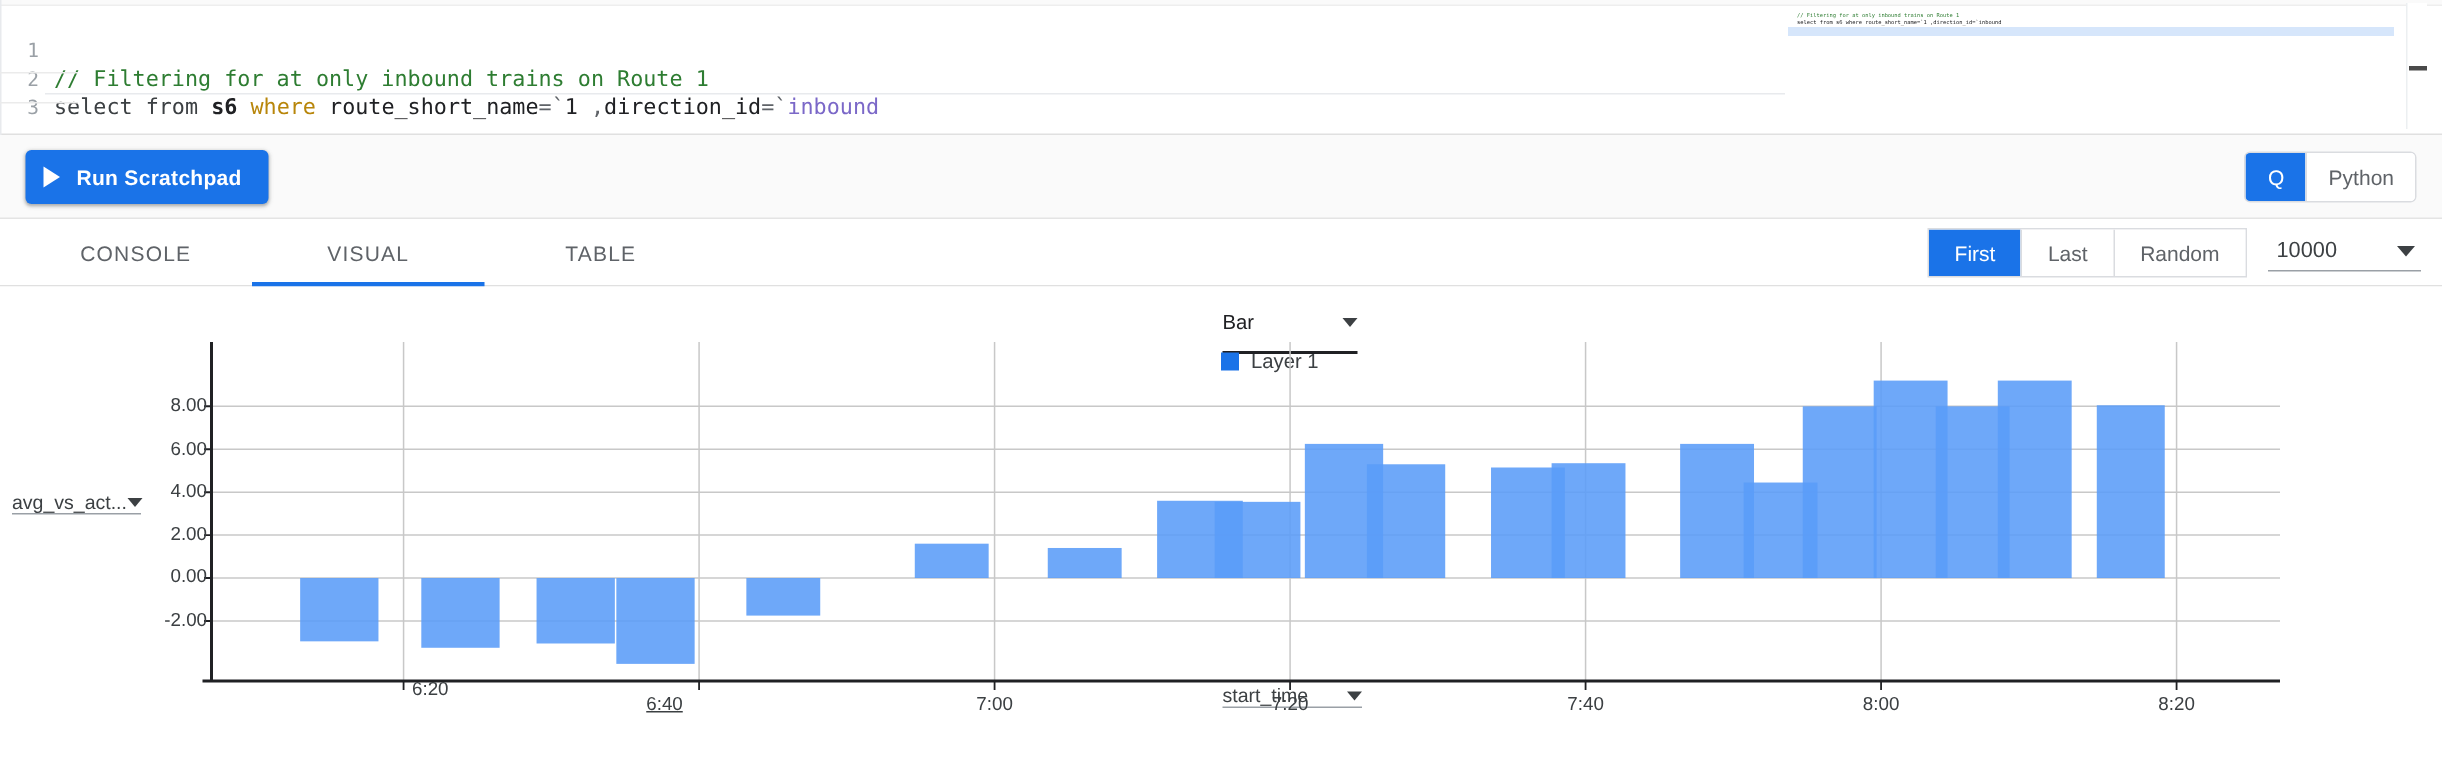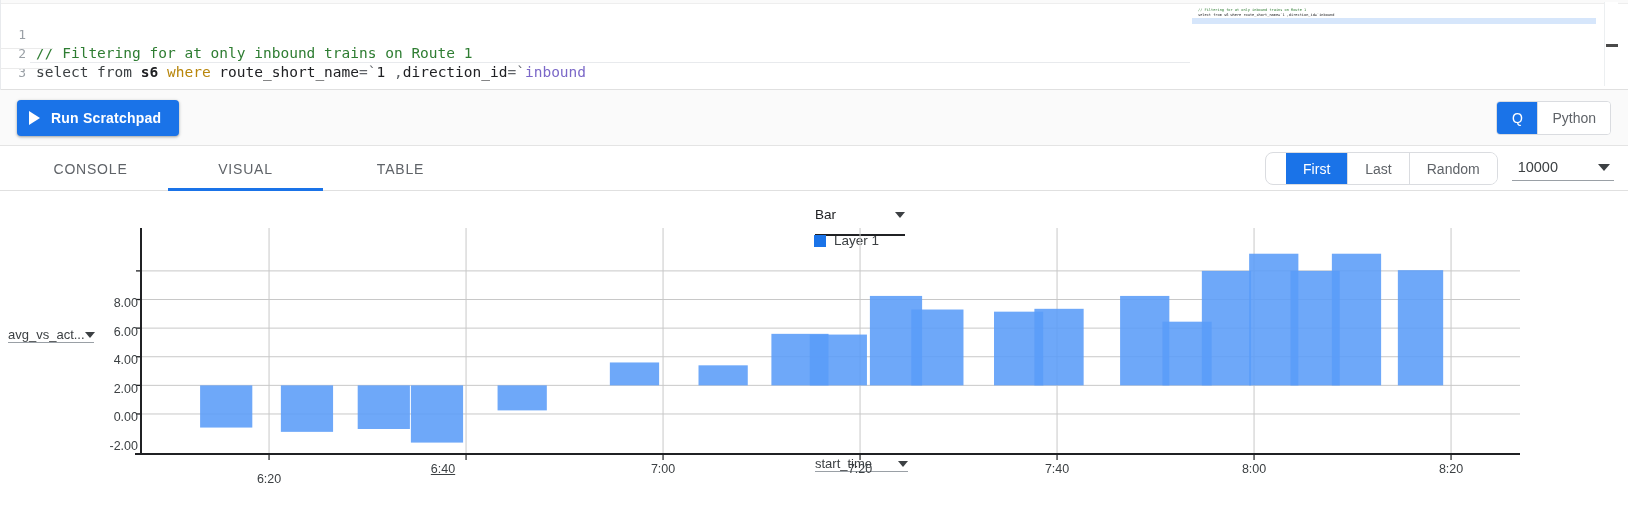--- a/index.html
+++ b/index.html
@@ -98,21 +98,21 @@
     width: 155px; display: flex; align-items: center; justify-content: center;
     font-size: 14px; color: #5f6368; letter-spacing: .8px; cursor: pointer;
     position: relative; background: transparent; border: none; height: 45px;
   }
   .tab.active { color: #5f6368; }
   .tab.active::after {
     content: ""; position: absolute; left: 0; right: 0; bottom: 0;
     height: 3px; background: #1a73e8;
   }
   .rowctl { position: absolute; right: 14px; top: 6px; display: flex; align-items: center; gap: 14px; }
-  .seg { display: flex; border: 1px solid #dadce0; border-radius: 8px; overflow: hidden; height: 33px; background:#fff;padding-left:20px; }
+  .seg { display: flex; border: 1px solid #dadce0; border-radius: 0; overflow: hidden; height: 33px; background:#fff; }
   .seg button {
     padding: 0 17px; font-size: 14px; color: #5f6368; background: #fff;
     border: none; cursor: pointer; height: 31px;
   }
   .seg button.active { background: #1a73e8; color: #fff; font-weight: 500; }
   .seg button + button { border-left: 1px solid #dadce0; }
   .limit-sel {
     display: flex; align-items: center; gap: 40px;
     border-bottom: 1px solid #9aa0a6; padding: 3px 4px 5px 6px; min-width: 88px;
     cursor: pointer;
@@ -140,21 +140,21 @@
   }
   .ysel .val { font-size: 13px; color: #3c4043; white-space: nowrap; }
   .xsel {
     position: absolute; left: 815px; top: 265px; width: 93px;
     display: flex; align-items: center; justify-content: space-between;
     border-bottom: 1px solid #9aa0a6; cursor: pointer;
   }
   .xsel .val { font-size: 13px; color: #3c4043; }
 
   .plot { position: absolute; left: 0; top: 0; width: 1628px; height: 280px; }
-  .ytick { position: absolute; right: 1490px; font-size: 12.5px; color: #3c4043; text-align: right; white-space: nowrap; margin-top: 33px; }
+  .ytick { position: absolute; right: 1490px; font-size: 12.5px; color: #3c4043; text-align: right; white-space: nowrap; }
   .xtick { position: absolute; font-size: 12.5px; color: #3c4043; text-align: center; white-space: nowrap; }
 </style>
 </head>
 <body>
 
 <div id="app">
 
   <div class="editor">
     <div class="editor-top-rule"></div>
     <div class="editor-left-rule"></div>
@@ -288,21 +288,21 @@
         <line x1="1254.05" x2="1254.05" y1="263" y2="269" stroke="#202124" stroke-width="1.2"></line>
         <line x1="1451.05" x2="1451.05" y1="263" y2="269" stroke="#202124" stroke-width="1.2"></line>
       </svg>
     <div id="tick-layer">
         <div class="ytick" style="top: 71.8923px;">8.00</div>
         <div class="ytick" style="top: 100.508px;">6.00</div>
         <div class="ytick" style="top: 129.123px;">4.00</div>
         <div class="ytick" style="top: 157.738px;">2.00</div>
         <div class="ytick" style="top: 186.354px;">0.00</div>
         <div class="ytick" style="top: 214.969px;">-2.00</div>
-        <div class="xtick" style="left: 239.05px; width: 60px; top: 281px;">6:20</div>
+        <div class="xtick" style="left: 239.05px; width: 60px; top: 261px; text-align: right;">6:20</div>
         <div class="xtick" style="left: 413px; width: 60px; top: 271px; text-decoration: underline;">6:40</div>
         <div class="xtick" style="left: 633.05px; width: 60px; top: 271px;">7:00</div>
         <div class="xtick" style="left: 830.05px; width: 60px; top: 271px;">7:20</div>
         <div class="xtick" style="left: 1027.05px; width: 60px; top: 271px;">7:40</div>
         <div class="xtick" style="left: 1224.05px; width: 60px; top: 271px;">8:00</div>
         <div class="xtick" style="left: 1421.05px; width: 60px; top: 271px;">8:20</div>
       </div>
   </div>
 
 </div>

